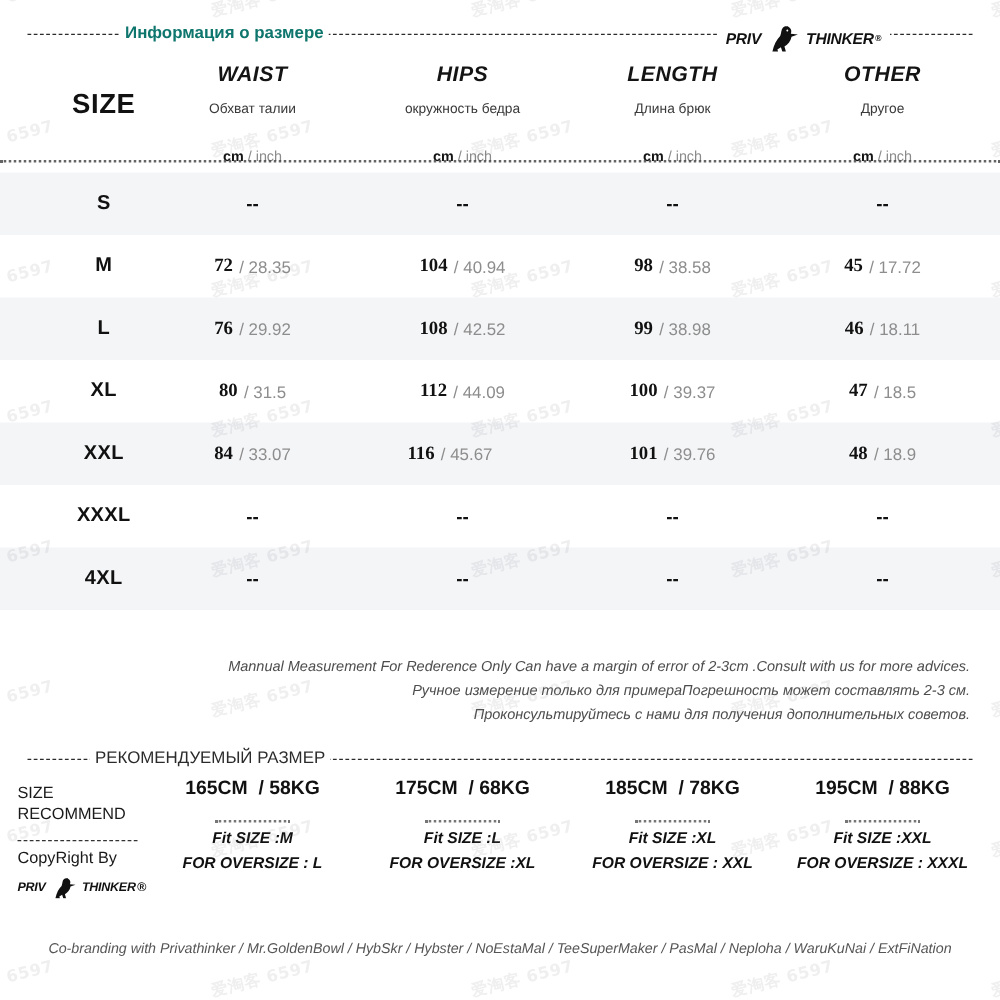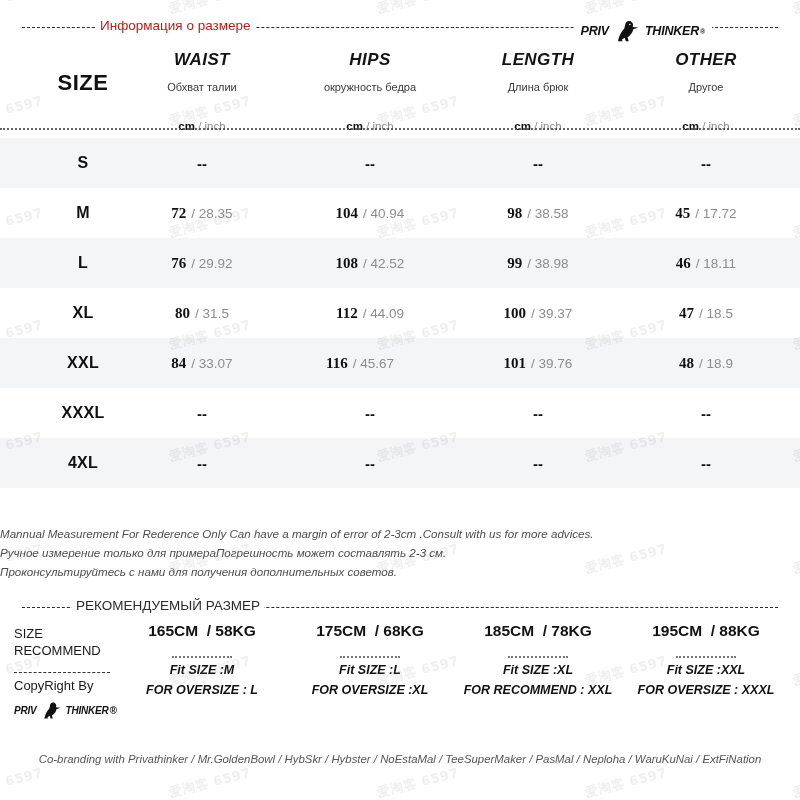--- a/index.html
+++ b/index.html
@@ -27,21 +27,21 @@
 
   
   .banner{position:relative;height:42px;}
   .banner-rule{
     position:absolute;left:22px;right:22px;top:27px;
     border-top:1px dashed #2b2b2b;height:0;
   }
   .banner-title{
     position:absolute;left:96px;top:18px;
     background:#fff;padding:0 4px;
-    font-size:13.5px;color:#b91c1c;white-space:nowrap;
+    font-size:13.5px;color:#0f766e;white-space:nowrap;font-weight:bold;
   }
   .brand{
     position:absolute;right:88px;top:20px;
     background:#fff;padding:0 7px;
     display:flex;align-items:center;gap:1px;z-index:6;
   }
   .brand-word{
     font-size:12.5px;font-weight:700;font-style:italic;
     letter-spacing:-.2px;color:#111;
   }
@@ -77,21 +77,21 @@
     white-space:nowrap;
   }
   .sz{font-size:16px;font-weight:700;color:#111;letter-spacing:.3px;}
   .cm{font-size:15px;font-weight:700;color:#111;font-family:Liberation Serif, serif;}
   .inch{font-size:13.5px;color:#8d8d8d;margin-left:5px;}
   .dash{font-size:15px;font-weight:700;color:#111;}
 
   
   .notes{
     position:absolute;left:0;right:24px;top:524px;
-    text-align:left;font-style:italic;color:#4d4d4d;
+    text-align:right;font-style:italic;color:#4d4d4d;
     font-size:11.6px;line-height:19px;
   }
 
   
   .rec-banner{position:absolute;left:0;right:0;top:596px;height:22px;}
   .rec-rule{position:absolute;left:22px;right:22px;top:11px;border-top:1px dashed #2b2b2b;}
   .rec-title{
     position:absolute;left:72px;top:2px;background:#fff;padding:0 4px;
     font-size:13.5px;color:#2b2b2b;white-space:nowrap;
   }
@@ -395,21 +395,21 @@
         <div class="rec-cell" style="left: 275px; width: 190px; top: 0px;">
           <div class="rec-big"><span>175CM</span>&nbsp; <span class="sep">/ 68KG</span></div>
           <div class="tinydots"></div>
           <div class="fit">Fit SIZE :L</div>
           <div class="fit">FOR OVERSIZE  :XL</div>
         </div>
         <div class="rec-cell" style="left: 443px; width: 190px; top: 0px;">
           <div class="rec-big"><span>185CM</span>&nbsp; <span class="sep">/ 78KG</span></div>
           <div class="tinydots"></div>
           <div class="fit">Fit SIZE :XL</div>
-          <div class="fit">FOR RECOMMEND  : XXL</div>
+          <div class="fit">FOR OVERSIZE  : XXL</div>
         </div>
         <div class="rec-cell" style="left: 611px; width: 190px; top: 0px;">
           <div class="rec-big"><span>195CM</span>&nbsp; <span class="sep">/ 88KG</span></div>
           <div class="tinydots"></div>
           <div class="fit">Fit SIZE :XXL</div>
           <div class="fit">FOR OVERSIZE  : XXXL</div>
         </div>
       </div>
   </div>
 

